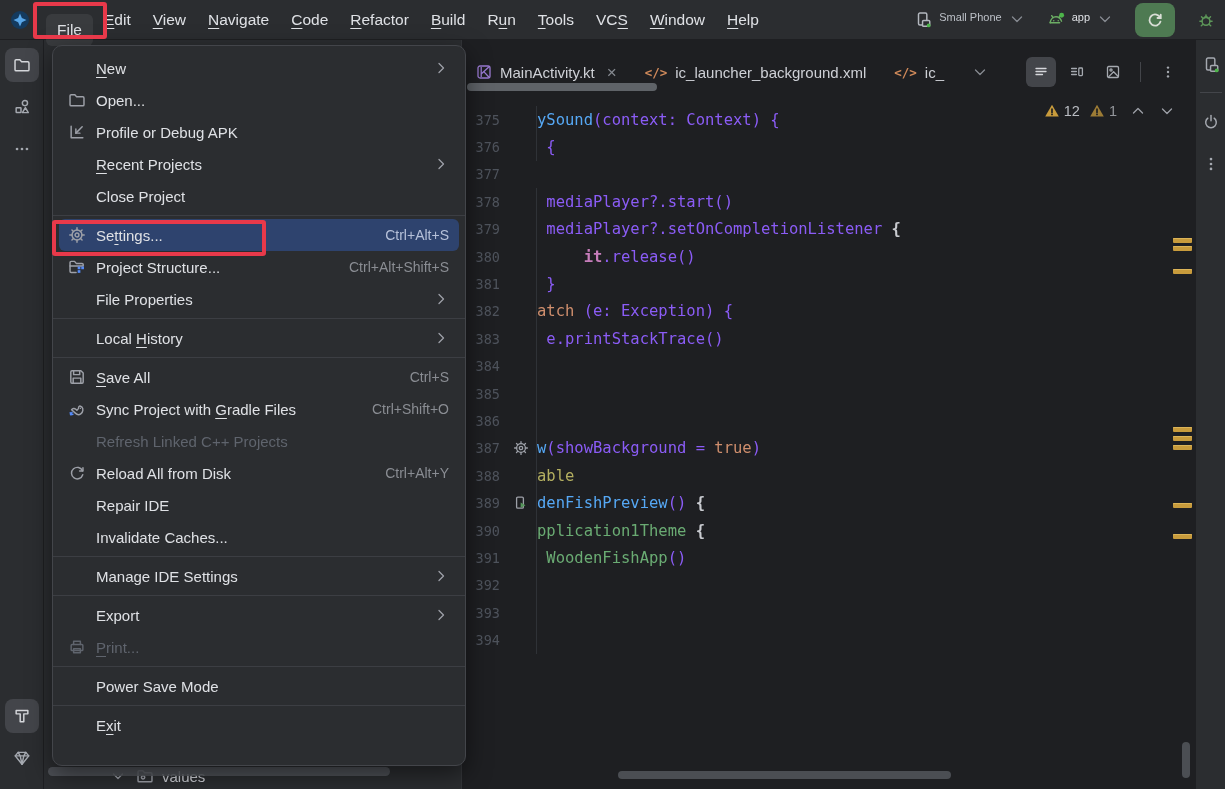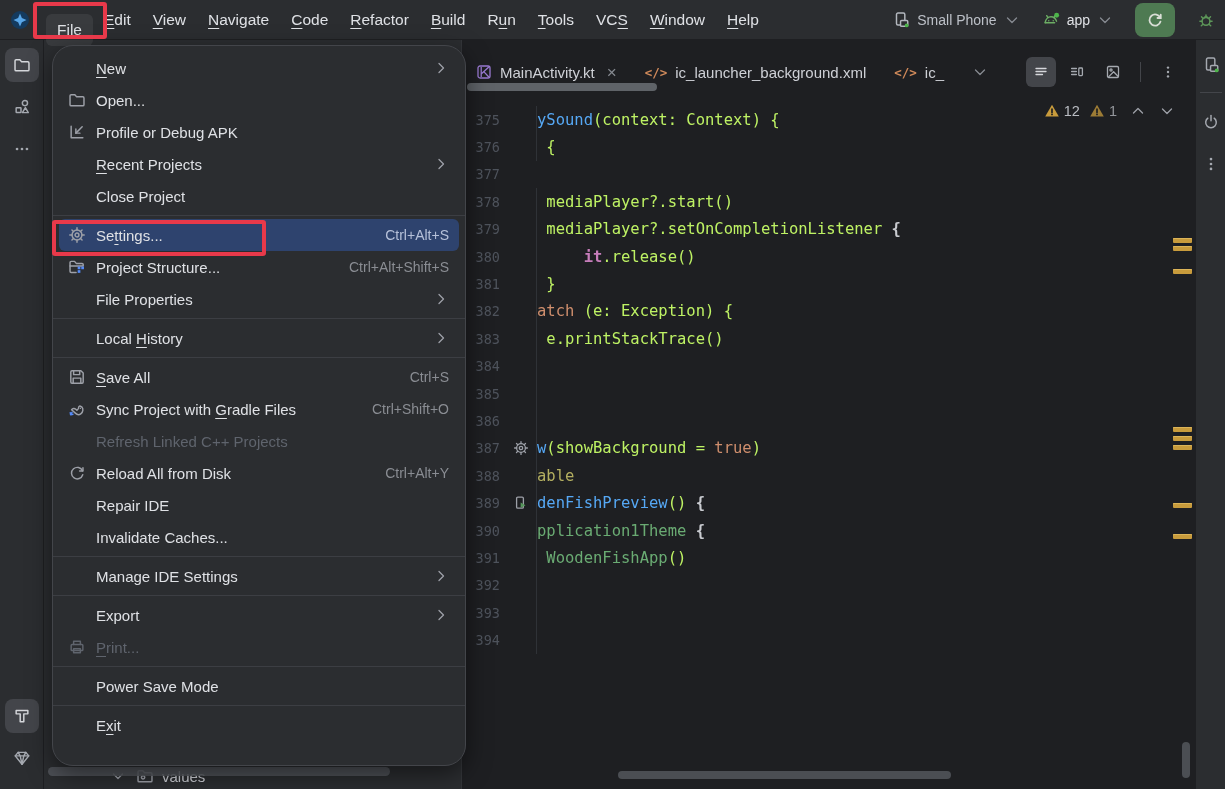--- a/index.html
+++ b/index.html
@@ -10,21 +10,21 @@
   
   .topbar { position:absolute; left:0; top:0; width:1225px; height:40px; background:#2b2d30;
     display:flex; align-items:center; z-index:5; border-bottom:1px solid #1e1f22; }
   .logo { width:26px; height:26px; margin:0 10px 0 10px; display:flex; align-items:center; }
   .menubar { display:flex; align-items:center; height:100%; }
   .mb-item { padding:0 11px; height:32px; display:flex; align-items:center; color:#dfe1e5;
     font-size:15.5px; border-radius:6px; cursor:default; }
   .mb-item.boxed { background:rgba(255,255,255,0.07);margin-top:20px; }
   .mb-item u { text-underline-offset:3px; text-decoration-thickness:1px; }
   .topbar-right { margin-left:auto; display:flex; align-items:center; gap:22px; padding-right:10px; }
-  .selector { display:flex; align-items:center; gap:7px; color:#b4b8bf; font-size:14px; }
+  .selector { display:flex; gap:7px; color:#b4b8bf; font-size:11px; }
   .selector .sel-label { color:#bcc0c7; }
   .run-config .sel-label { color:#dfe1e5; }
   .chev { display:flex; color:#868a91; }
   .run-btn { width:40px; height:34px; border:none; border-radius:8px; background:#4e7a52;
     display:flex; align-items:center; justify-content:center; color:#d9ded6; cursor:pointer; }
   .bug-btn { display:flex; align-items:center; color:#5d9659; }
   .icon16 svg { width:16px; height:16px; display:block; }
   .icon18 svg { width:18px; height:18px; display:block; }
   .icon20 svg { width:20px; height:20px; display:block; }
 
@@ -66,21 +66,21 @@
   .vbar-sep { width:1px; height:20px; background:#43454a; margin:0 6px; }
   .xml-glyph { font-family:"DejaVu Sans Mono", monospace; font-weight:bold; font-size:12.5px; color:#d08a5a; }
 
   .code-lines { position:absolute; left:0; top:48px; right:28px; padding-top:18px; }
   .cl { display:flex; height:27.4px; align-items:center; }
   .ln { width:44px; text-align:right; padding-right:6px; color:#4e535c;
     font:13.5px "DejaVu Sans Mono", monospace; flex:none; }
   .gut { width:30px; flex:none; display:flex; align-items:center; justify-content:center; color:#9da0a8; }
   .ct { flex:1; border-left:1px solid #2f3237; white-space:pre;
     font:15.5px "DejaVu Sans Mono", monospace; color:#bcbec4; height:100%; display:flex; align-items:center; overflow:hidden; }
-  .tok-pl { color:#bef264; }
+  .tok-pl { color:#8b5cf6; }
   .tok-fn { color:#56a8f5; }
   .tok-fnu { color:#56a8f5; text-decoration:underline; text-underline-offset:3px; }
   .tok-kw { color:#cf8e6d; }
   .tok-green { color:#6aab73; }
   .tok-ann { color:#b3ae60; }
   .tok-itp { color:#c77dbb; font-weight:bold; }
   .tok-br { font-weight:bold; color:#c9cbd0; }
   .tok-hint { background:#3d4046; color:#999ea8; border-radius:6px; padding:1px 7px;
     font-size:13px; margin-right:6px; font-family:"Liberation Sans", sans-serif; }
 
@@ -92,21 +92,21 @@
   .error-stripe { position:absolute; top:0; right:0; width:28px; bottom:0; }
   .stripe-mark { position:absolute; left:6px; width:19px; height:5px; background:#c89b3c;
     border-radius:1px; box-shadow:inset 0 1px 0 #dcb458; }
   .ed-hscroll { position:absolute; left:156px; bottom:10px; width:333px; height:8px;
     background:#4b4e53; border-radius:4px; }
   .ed-vscroll { position:absolute; right:5px; bottom:11px; width:8px; height:36px;
     background:#4b4e53; border-radius:4px; }
 
   
   .popup { position:absolute; left:52px; top:45px; width:414px; height:721px; background:#2b2d30;
-    border:1px solid #43454a; border-radius:21px; z-index:8; padding:6px 0;
+    border:1px solid #43454a; border-radius:10px; z-index:8; padding:6px 0;
     box-shadow:0 8px 24px rgba(0,0,0,.5); display:flex; flex-direction:column; }
   .menu-item { height:32px; margin:0 6px; padding:0 10px 0 8px; display:flex; align-items:center;
     border-radius:6px; color:#dfe1e5; font-size:15px; flex:none; }
   .menu-item.selected { background:#2e436e; }
   .menu-item.disabled { color:#5f646d; }
   .menu-item.disabled .mi-icon { color:#5f646d; }
   .mi-icon { width:20px; margin-right:9px; display:flex; align-items:center; justify-content:center;
     color:#9da0a8; flex:none; }
   .mi-label { flex:1; white-space:nowrap; }
   .mi-label u { text-underline-offset:3px; text-decoration-thickness:1px; }

